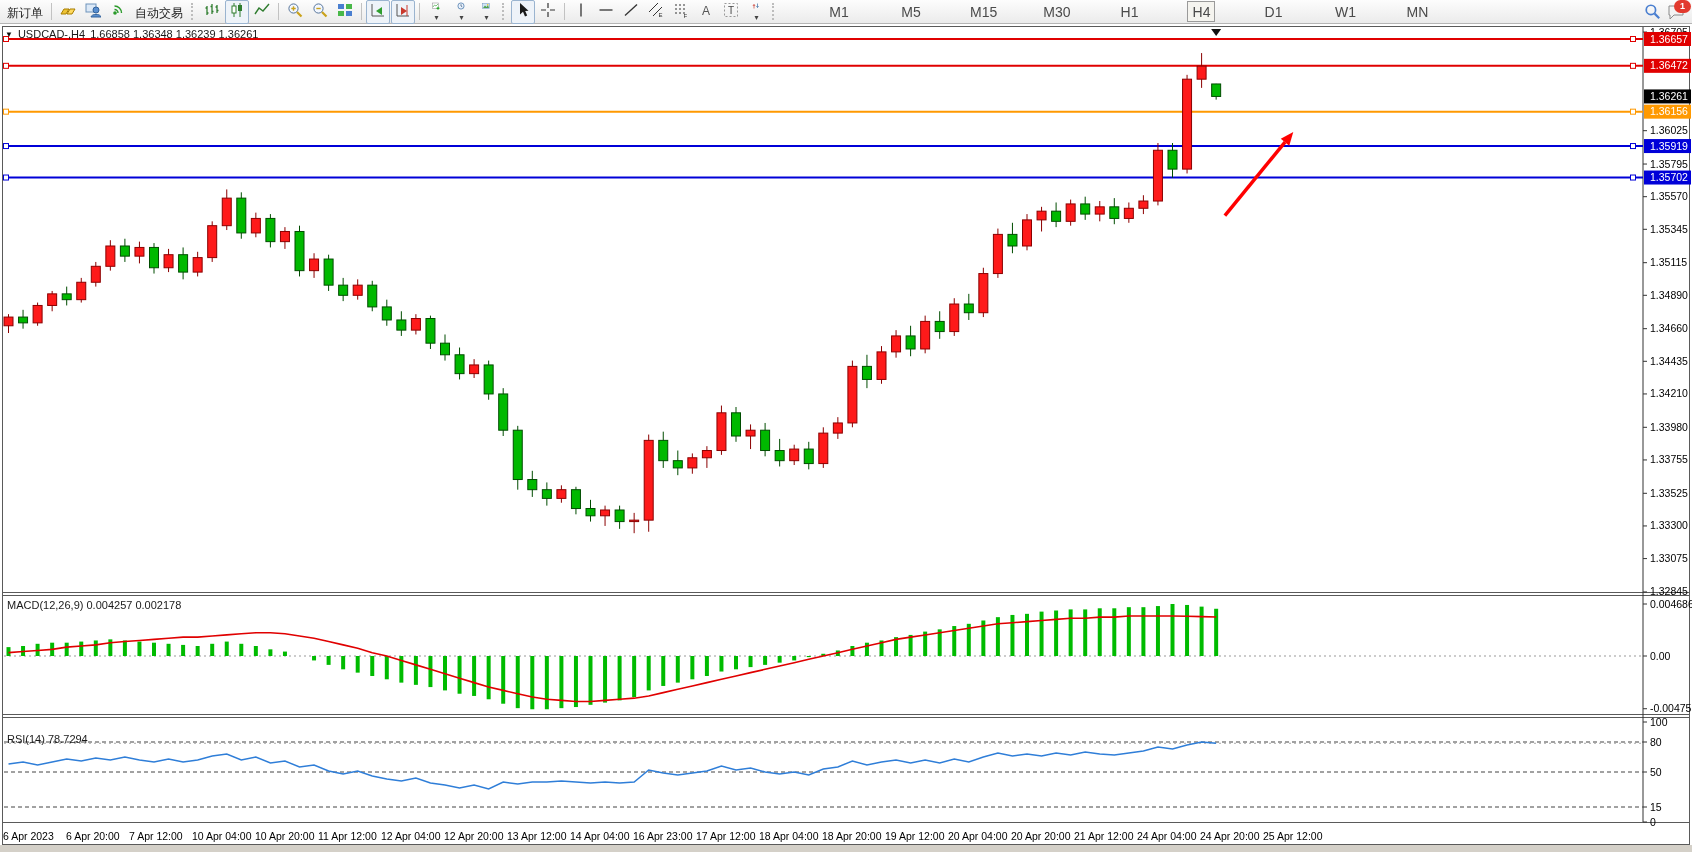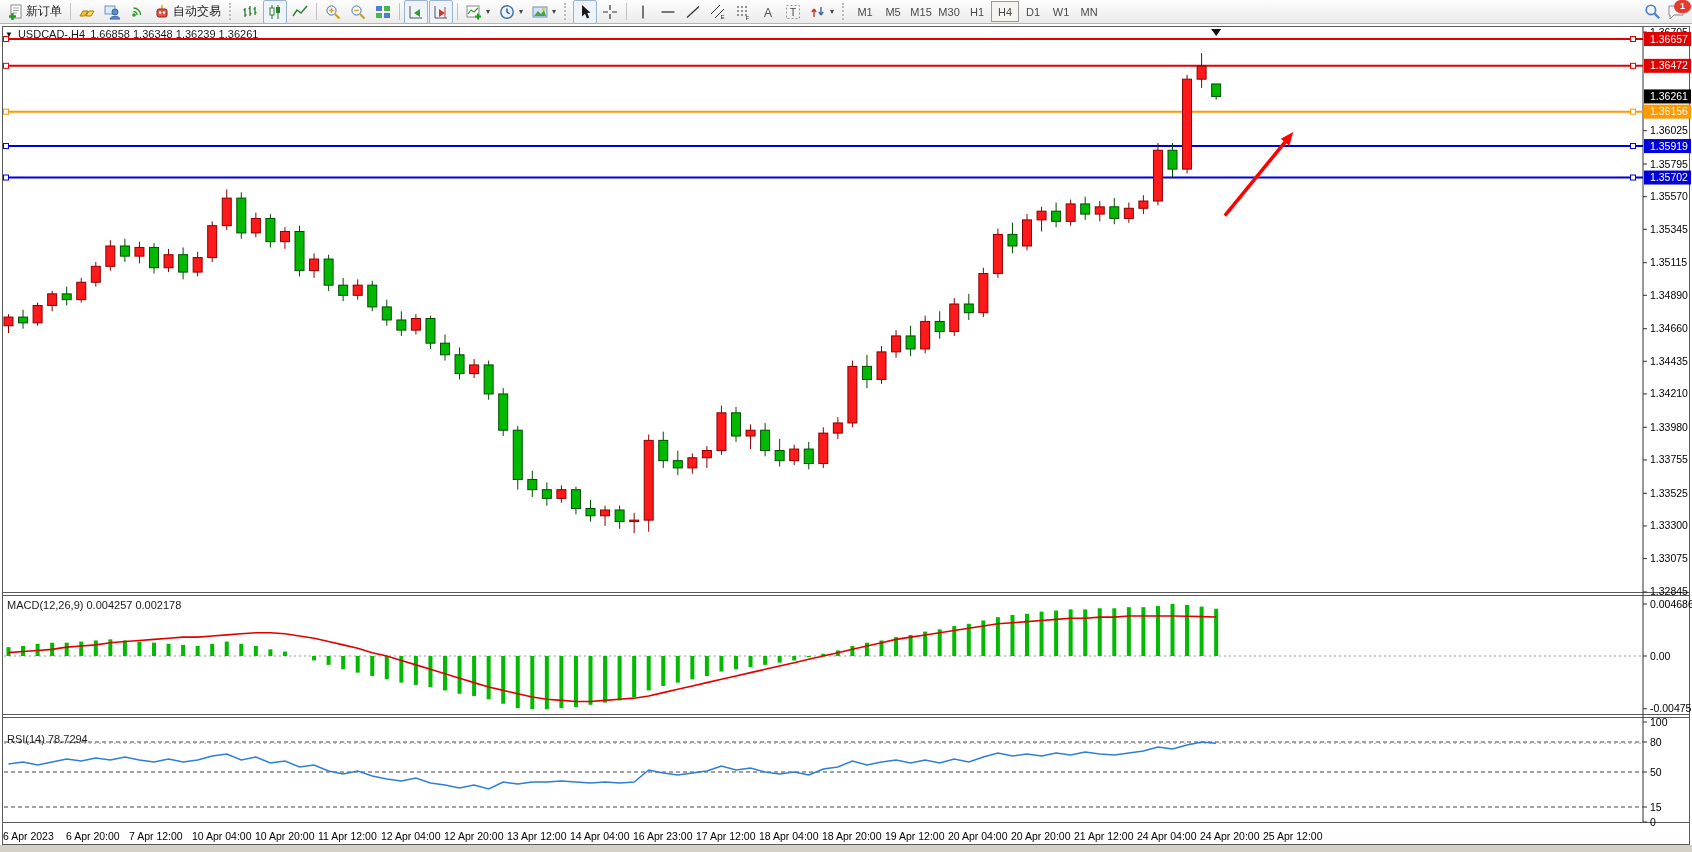--- a/index.html
+++ b/index.html
@@ -1,27 +1,27 @@
 <!DOCTYPE html>
 <html><head>
 <meta charset="utf-8">
 <style>
   html,body{margin:0;padding:0;background:#d4d0c8;font-family:"Liberation Sans",sans-serif;}
   #app{position:relative;width:1692px;height:852px;background:#fff;overflow:hidden;}
   
   #toolbar{position:absolute;left:0;top:0;width:1692px;height:24px;display:flex;align-items:center;
     background:linear-gradient(#fdfdfd,#ebebeb);border-bottom:1px solid #b5b5b5;box-sizing:border-box;padding:0 3px;gap:1px;}
-  .btn{display:flex;align-items:center;gap:3px;height:20px;padding:1px 3px;border:1px solid transparent;border-radius:2px;cursor:default;}
+  .btn{display:flex;align-items:center;gap:3px;height:20px;padding:1px 3px;border:1px solid transparent;border-radius:2px;cursor:default;flex-direction:column;}
   .btn.pressed{border:1px solid #9ab4d0;background:#eef3f9;}
   .btn-label{font-size:12px;color:#222;white-space:nowrap;}
   .caret{font-size:8px;color:#444;margin-left:1px;}
   .sep{width:1px;height:17px;background:#c2c2c2;margin:0 3px;}
   .grip{width:3px;height:17px;border-left:2px dotted #bdbdbd;margin:0 3px;}
   .tfbtn{min-width:26px;height:19px;display:flex;align-items:center;justify-content:center;
-    font-size:11px;color:#4a4a4a;border:1px solid transparent;}
+    font-size:14px;color:#4a4a4a;border:1px solid transparent;margin-left:44px;}
   .tfbtn.active{border:1px solid #9a9a9a;background:#f5f4ef;}
   #tb-right{margin-left:auto;display:flex;align-items:center;gap:6px;padding-right:4px;}
   #chat-wrap{position:relative;}
   #chat-badge{position:absolute;top:-4px;right:-6px;min-width:13px;height:13px;border-radius:8px;background:#e23a2e;
     color:#fff;font-size:9px;font-weight:bold;display:flex;align-items:center;justify-content:center;padding:0 2px;}
   .ic{display:block;}
   
   #chartwin{position:absolute;left:0;top:24px;width:1692px;height:828px;background:#fff;}
   #cv{position:absolute;left:0;top:0;}
   .overlay-label{position:absolute;font-size:11px;color:#1a1a1a;white-space:nowrap;pointer-events:none;}

